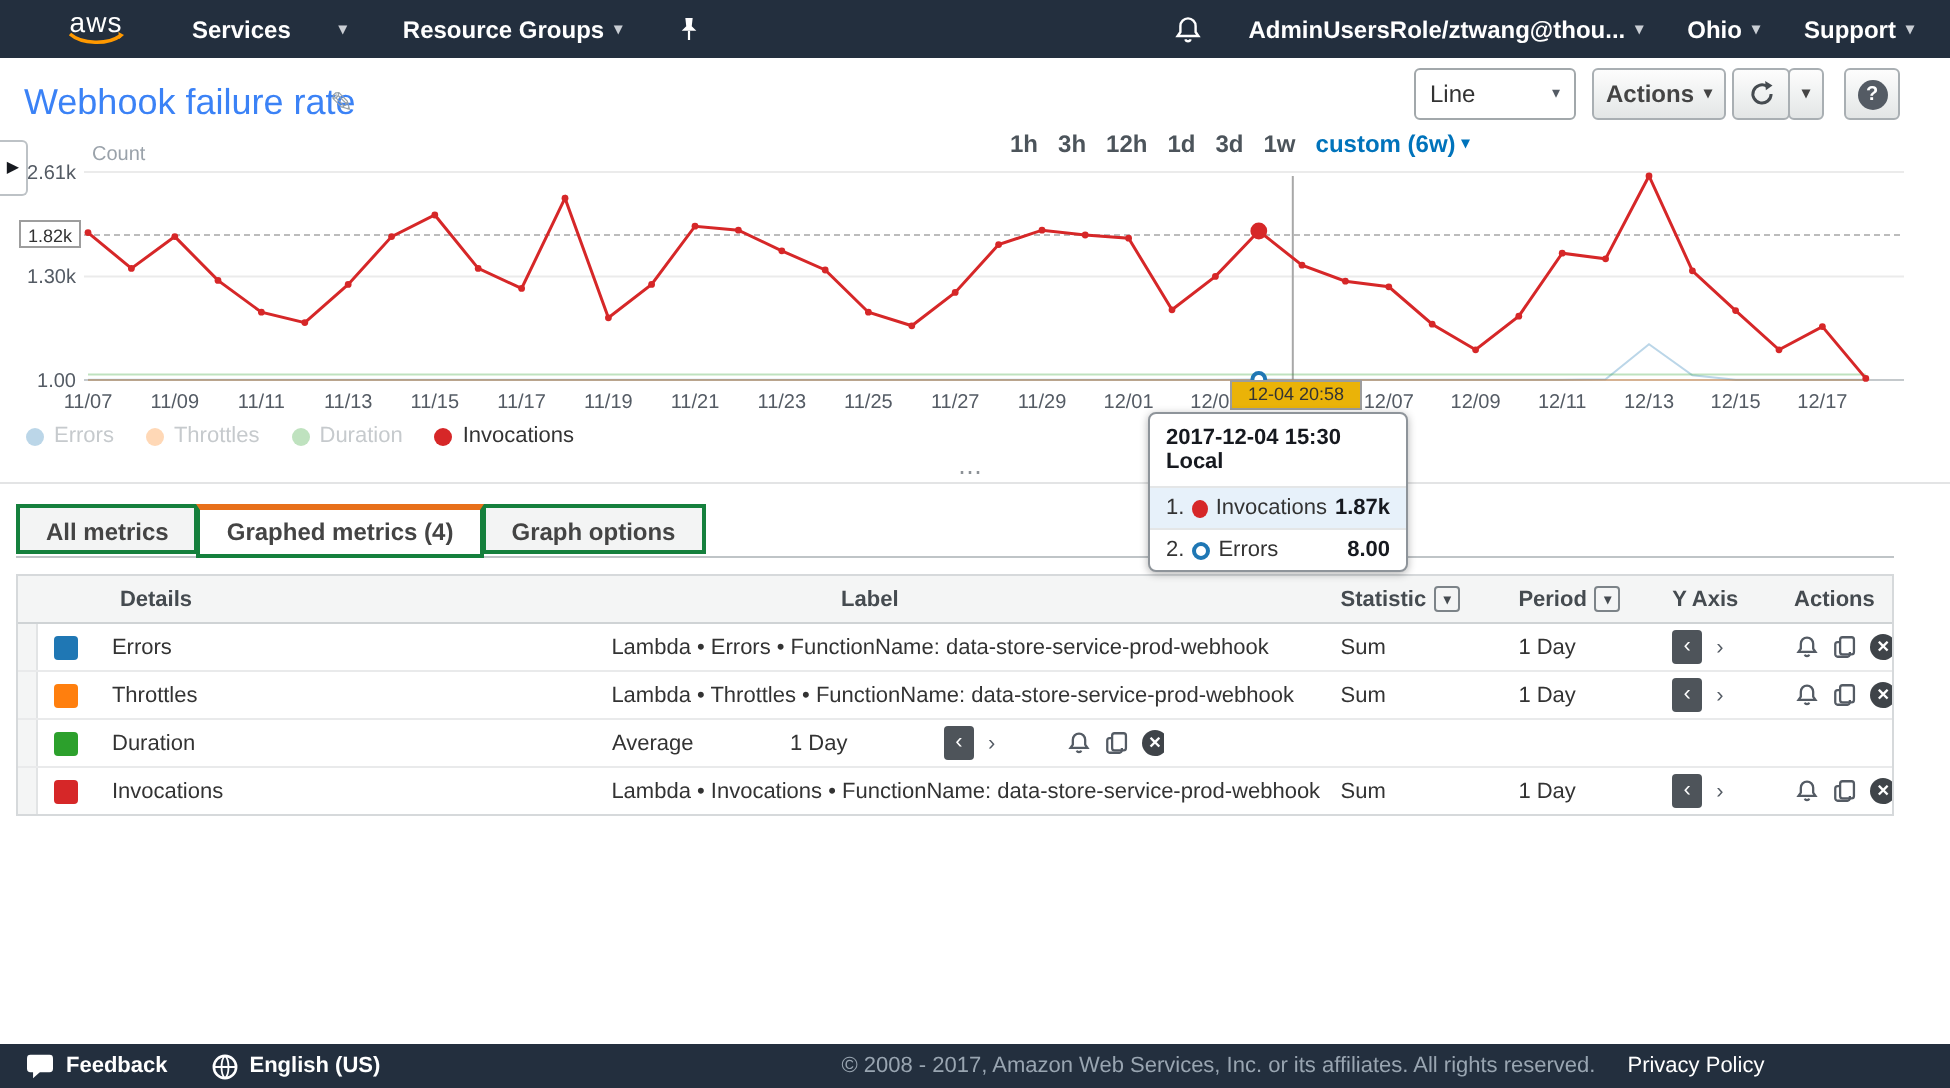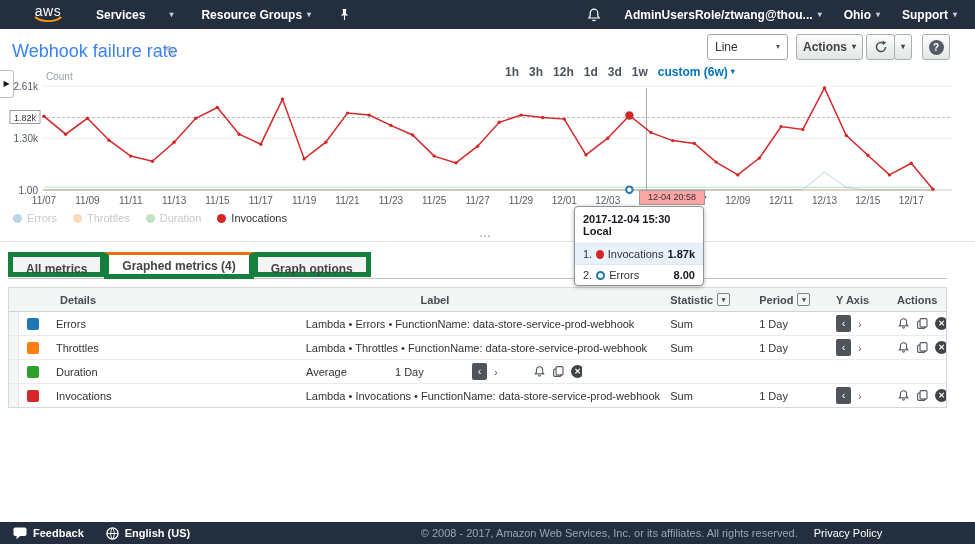--- a/index.html
+++ b/index.html
@@ -39,21 +39,21 @@
   .btn-help{left:922px;width:28px;}
   .help-circle{width:15px;height:15px;border-radius:50%;background:#545b64;color:#fff;
                font-size:10px;font-weight:bold;display:inline-flex;align-items:center;justify-content:center;}
 
   
   .chart-wrap{position:absolute;left:0;top:64px;width:975px;height:146px;}
   .expander-tab{position:absolute;left:0;top:70px;width:13px;height:26px;background:#fff;
                 border:1px solid #bdc2c6;border-left:none;border-radius:0 3px 3px 0;
                 display:flex;align-items:center;justify-content:center;cursor:pointer;z-index:4;}
   .expander-tab span{font-size:8px;color:#16191f;line-height:1;}
-  .crosshair-label{position:absolute;left:639px;top:190px;width:64px;height:13px;background:#fca5a5;
+  .crosshair-label{position:absolute;left:615px;top:190px;width:64px;height:13px;background:#eab308;
                    border:1px solid #9d9d9d;font-size:9px;line-height:12px;text-align:center;color:#333;z-index:5;}
   .legend{position:absolute;left:13px;top:212px;display:flex;gap:16px;align-items:center;font-size:11px;}
   .leg-item{display:flex;align-items:center;gap:5px;cursor:pointer;}
   .leg-dot{width:9px;height:9px;border-radius:50%;display:inline-block;}
   .divider-line{position:absolute;top:241px;left:0;width:975px;border-top:1px solid #e3e4e5;}
   .resize-handle{position:absolute;top:231px;left:479px;color:#8c9196;font-size:12px;
                  letter-spacing:1px;cursor:ns-resize;line-height:10px;}
 
   
   .tooltip{position:absolute;left:574px;top:206px;width:128px;background:#fff;border:1px solid #8e949a;
@@ -63,21 +63,21 @@
   .tooltip-row.hl{background:#e7f1fa;}
   .tt-rank{color:#333;}
   .tt-marker-filled{width:9px;height:9px;border-radius:50%;display:inline-block;}
   .tt-marker-open{width:5px;height:5px;border-radius:50%;display:inline-block;border:2.5px solid #1f77b4;background:#fff;}
   .tt-label{color:#333;}
   .tt-value{margin-left:auto;font-weight:bold;color:#16191f;}
 
   
   .tabs-border{position:absolute;top:278px;left:8px;width:939px;border-top:1px solid #bfc4c7;z-index:1;}
   .tabs{position:absolute;top:252px;left:8px;display:flex;z-index:2;}
-  .tab{padding:0 13px;height:25px;line-height:25px;border:5px solid #15803d;background:#f3f4f4;
+  .tab{padding:0 13px;height:25px;line-height:25px;border:2px solid #15803d;background:#f3f4f4;
        font-size:12px;font-weight:bold;color:#444;margin-right:-1px;cursor:pointer;box-sizing:border-box;}
   .tab.active{background:#fff;border-top:3px solid #e8701a;height:27px;line-height:22px;z-index:3;}
 
   
   .mtable{position:absolute;top:287px;left:8px;width:939px;border:1px solid #d6d9db;
           box-sizing:border-box;font-size:11px;color:#333;background:#fff;}
   .thead{display:flex;background:#f4f5f5;border-bottom:1px solid #cfd3d5;font-weight:bold;
          color:#454b50;height:23px;align-items:center;}
   .trow{display:flex;height:23px;align-items:center;background:#fff;border-top:1px solid #e9eaeb;}
   .trow:first-child{border-top:none;}

